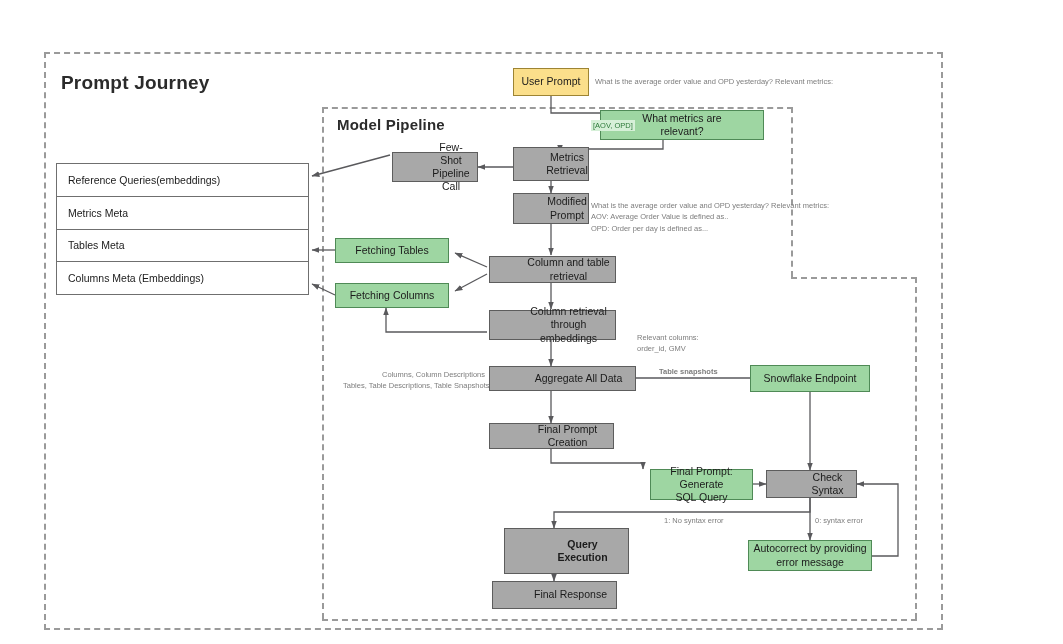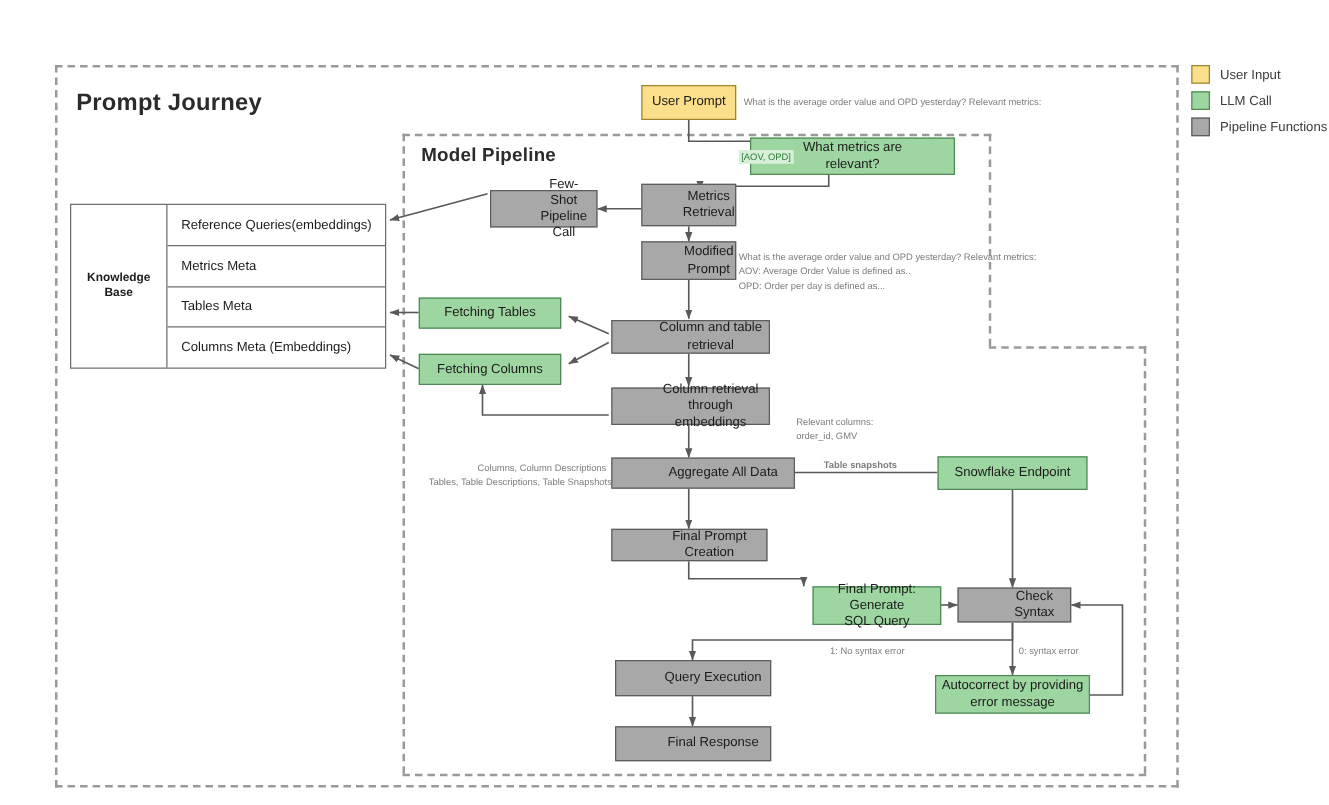--- a/index.html
+++ b/index.html
@@ -117,22 +117,20 @@
 
       <path d="M810,498 L810,540"></path>
 
       <path d="M872,556 L898,556 L898,484 L857,484"></path>
 
       <path d="M554,556 L554,581"></path>
     </g>
   </svg>
 
   <div id="kb" style="left:56px;top:163px;width:253px;height:132px;">
-    <div id="kb-label" style="white-space:pre-line;">Knowledge
-Base</div>
     <div id="kb-rows">
       <div class="kb-row">Reference Queries(embeddings)</div>
       <div class="kb-row">Metrics Meta</div>
       <div class="kb-row">Tables Meta</div>
       <div class="kb-row">Columns Meta (Embeddings)</div>
     </div>
   </div>
 
   <div class="node n-yellow" style="left:513px;top:68px;width:76px;height:28px;white-space:pre-line;">User Prompt</div>
 
@@ -161,21 +159,21 @@
 
   <div class="node n-green" style="left:750px;top:365px;width:120px;height:27px;white-space:pre-line;">Snowflake Endpoint</div>
 
   <div class="node n-gray" style="left:489px;top:423px;width:125px;height:26px;white-space:pre-line;">Final Prompt Creation</div>
 
   <div class="node n-green" style="left:650px;top:469px;width:103px;height:31px;white-space:pre-line;">Final Prompt: Generate
 SQL Query</div>
 
   <div class="node n-gray" style="left:766px;top:470px;width:91px;height:28px;white-space:pre-line;">Check Syntax</div>
 
-  <div class="node n-gray" style="left:492px;top:528px;width:125px;height:29px;white-space:pre-line;">Query Execution</div>
+  <div class="node n-gray" style="left:504px;top:528px;width:125px;height:46px;white-space:pre-line;font-weight:bold;">Query Execution</div>
 
   <div class="node n-green" style="left:748px;top:540px;width:124px;height:31px;white-space:pre-line;">Autocorrect by providing
 error message</div>
 
   <div class="node n-gray" style="left:492px;top:581px;width:125px;height:28px;white-space:pre-line;">Final Response</div>
 
   <div class="ann" style="left:595px;top:76px;">What is the average order value and OPD yesterday? Relevant metrics:</div>
 
   <div class="chip" style="left:591px;top:120px;">[AOV, OPD]</div>
 
@@ -188,28 +186,14 @@
 
   <div class="ann" style="left:659px;top:366px;font-weight:bold;">Table snapshots</div>
 
   <div class="ann ann-r" style="left:343px;top:369px;width:142px;">Columns, Column Descriptions
 Tables, Table Descriptions, Table Snapshots</div>
 
   <div class="ann" style="left:664px;top:515px;">1: No syntax error</div>
 
   <div class="ann" style="left:815px;top:515px;">0: syntax error</div>
 
-  <div id="legend" style="left:953px;top:52px;">
-    <div class="leg-item">
-      <span class="leg-sw" style="background:#fbdf8b;border:1px solid #9d8433;"></span>
-      <span class="leg-tx">User Input</span>
-    </div>
-    <div class="leg-item">
-      <span class="leg-sw" style="background:#9ed6a2;border:1px solid #4f8a56;"></span>
-      <span class="leg-tx">LLM Call</span>
-    </div>
-    <div class="leg-item">
-      <span class="leg-sw" style="background:#a8a8a8;border:1px solid #5d5d5d;"></span>
-      <span class="leg-tx">Pipeline Functions</span>
-    </div>
-  </div>
 
 </div>
 
 </body></html>

